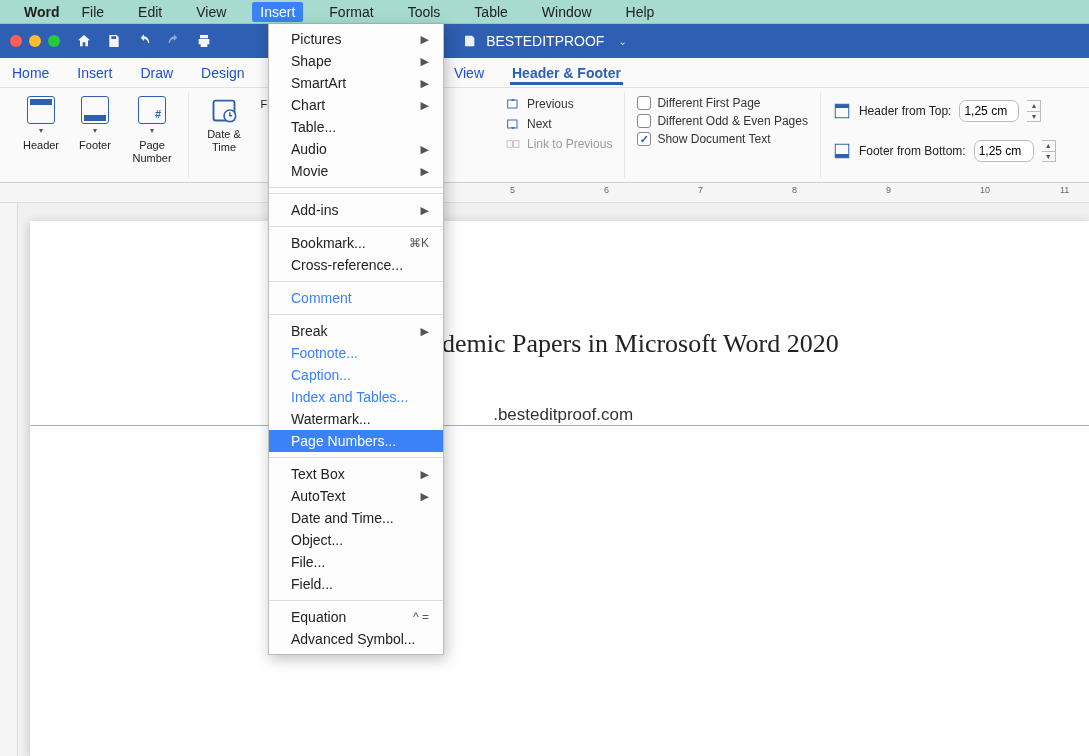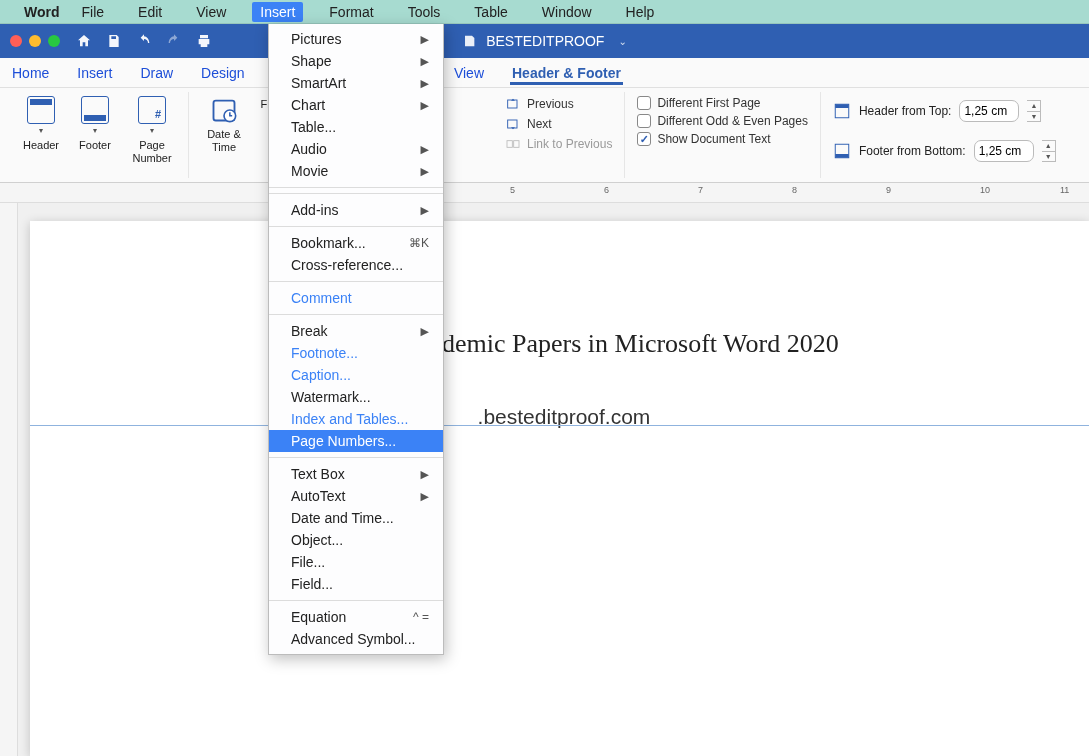--- a/index.html
+++ b/index.html
@@ -97,21 +97,21 @@
     color:#666;
     overflow:hidden;
   }
   .rnum{position:absolute;top:2px;}
 
   
   .docarea{height:553px;background:#f0f0f0;position:relative;overflow:hidden;}
   .vruler{position:absolute;left:0;top:0;width:18px;height:100%;background:#f5f5f5;border-right:1px solid #ddd;}
   .page{position:absolute;left:30px;top:18px;right:0;height:535px;background:#fff;box-shadow:0 2px 10px rgba(0,0,0,.2);}
   .doc-title{font-family:"Times New Roman",serif;font-size:26px;text-align:center;margin-top:108px;padding:0 20px;}
-  .doc-link{font-family:Arial,sans-serif;font-size:21px;text-align:center;margin-top:46px;color:#333;}
+  .doc-link{font-family:Arial,sans-serif;font-size:17px;text-align:center;margin-top:46px;color:#333;}
   .page .hdrline{position:absolute;left:0;right:0;top:204px;height:1px;background:#8fb3de;}
 
   
   .ddmenu{
     position:absolute;
     left:268px; top:24px;
     width:176px;
     background:#fdfdfe;
     border:1px solid #bcbcbc;
     border-top:none;
@@ -377,26 +377,26 @@
     <div class="dditem">
       <span>Break</span>
       <span class="arrow">▶</span>
     </div>
     <div class="dditem disabled">
       <span>Footnote...</span>
     </div>
     <div class="dditem disabled">
       <span>Caption...</span>
     </div>
-    <div class="dditem">
-      <span>Watermark...</span>
-    </div>
     <div class="dditem disabled">
       <span>Index and Tables...</span>
     </div>
+    <div class="dditem">
+      <span>Watermark...</span>
+    </div>
     <div class="dditem highlight">
       <span>Page Numbers...</span>
     </div>
     <div class="ddsep"></div>
     <div class="dditem">
       <span>Text Box</span>
       <span class="arrow">▶</span>
     </div>
     <div class="dditem">
       <span>AutoText</span>

